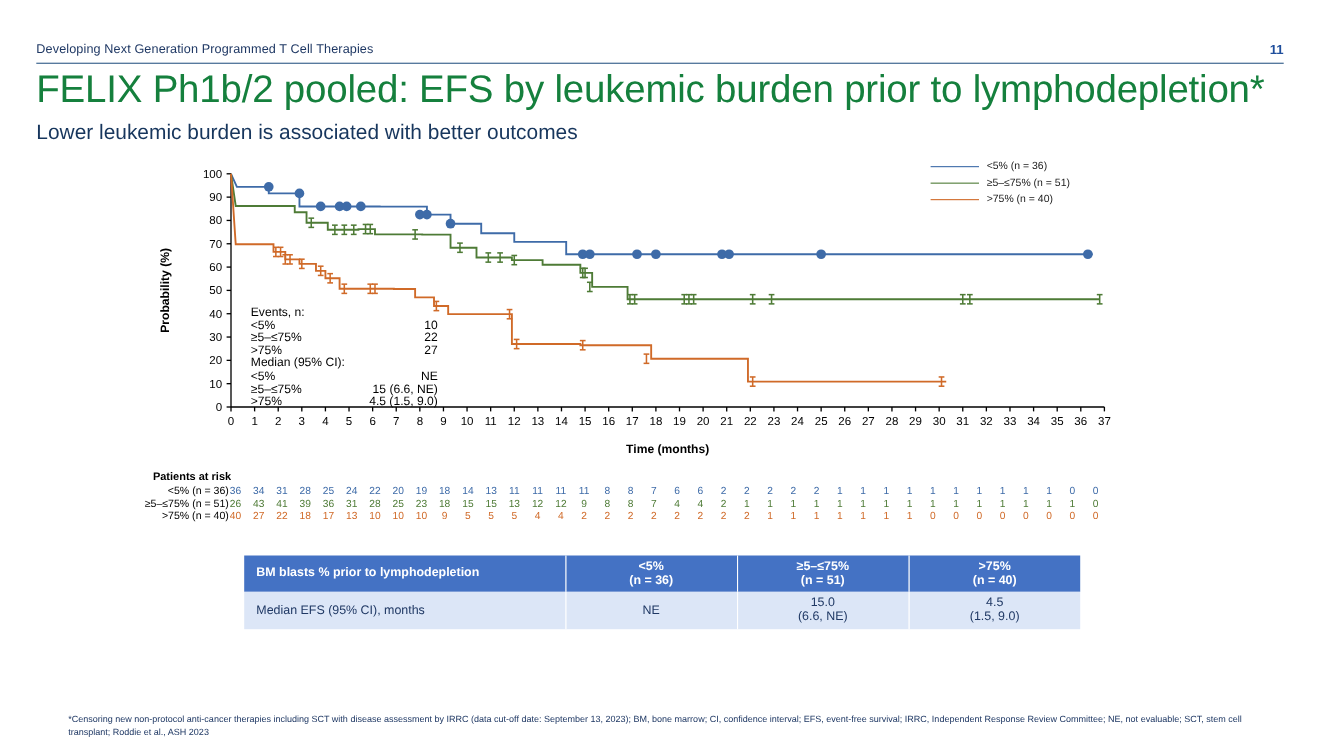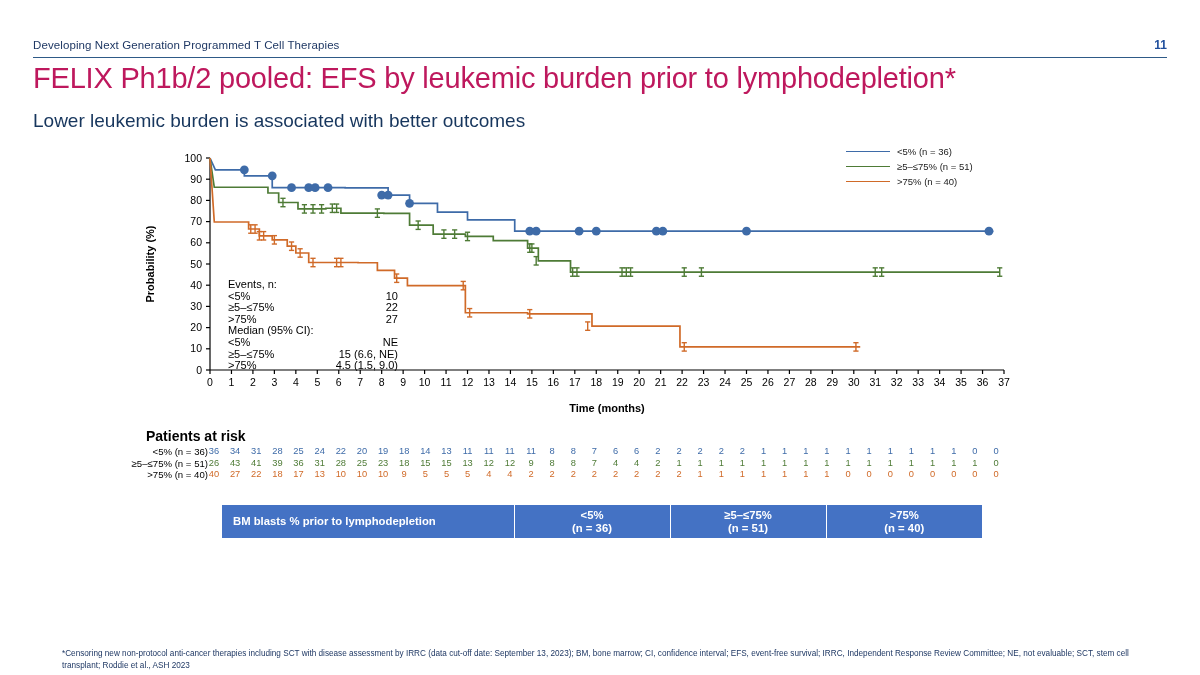--- a/index.html
+++ b/index.html
@@ -34,22 +34,22 @@
   }
   #header-page-number {
     font-size: 12px;
     font-weight: bold;
     color: #1F4E9C;
   }
 
   #slide-title {
     position: absolute;
     left: 33px; top: 62px;
-    font-size: 29px;
-    color: #be185d;
+    font-size: 35px;
+    color: #15803d;
     font-weight: normal;
     letter-spacing: -0.2px;
     white-space: nowrap;
   }
   #slide-subtitle {
     position: absolute;
     left: 33px; top: 110px;
     font-size: 19px;
     color: #17365D;
     white-space: nowrap;
@@ -100,24 +100,24 @@
   .ann-key { position: absolute; left: 0; }
   .ann-val { position: absolute; right: 0; }
 
   
   #risk-block {
     position: absolute;
     left: 128px; top: 428px;
     width: 880px;
   }
   #risk-title {
-    font-size: 14px;
+    font-size: 10px;
     font-weight: bold;
     color: #000;
-    margin-left: 18px;
+    margin-left: 11px;
     margin-bottom: 2px;
   }
   .risk-row {
     display: flex;
     align-items: center;
     height: 11.5px;
   }
   .risk-label {
     width: 80px;
     text-align: right;
@@ -663,16 +663,30 @@
         <span>≥5–≤75%</span>
         <span>(n = 51)</span>
       </th>
       <th class="th-group">
         <span>&gt;75%</span>
         <span>(n = 40)</span>
       </th>
     </tr>
   </thead>
   <tbody id="summary-table-body">
+      <tr class="shaded">
+        <td class="td-rowlabel">Median EFS (95% CI), months</td>
+        <td class="td-value">
+          <span>NE</span>
+        </td>
+        <td class="td-value">
+          <span>15.0</span>
+          <span>(6.6, NE)</span>
+        </td>
+        <td class="td-value">
+          <span>4.5</span>
+          <span>(1.5, 9.0)</span>
+        </td>
+      </tr>
     </tbody>
 </table>
 
 <div id="footnote">*Censoring new non-protocol anti-cancer therapies including SCT with disease assessment by IRRC (data cut-off date: September 13, 2023); BM, bone marrow; CI, confidence interval; EFS, event-free survival; IRRC, Independent Response Review Committee; NE, not evaluable; SCT, stem cell transplant; Roddie et al., ASH 2023</div>
 
 </body></html>

